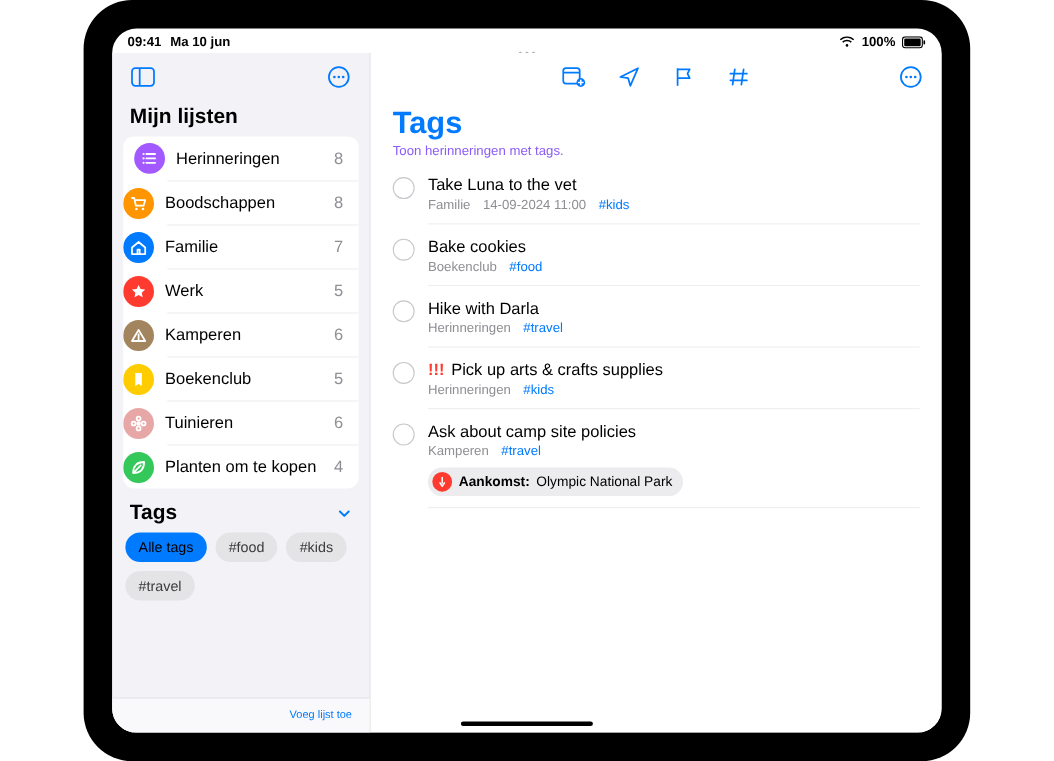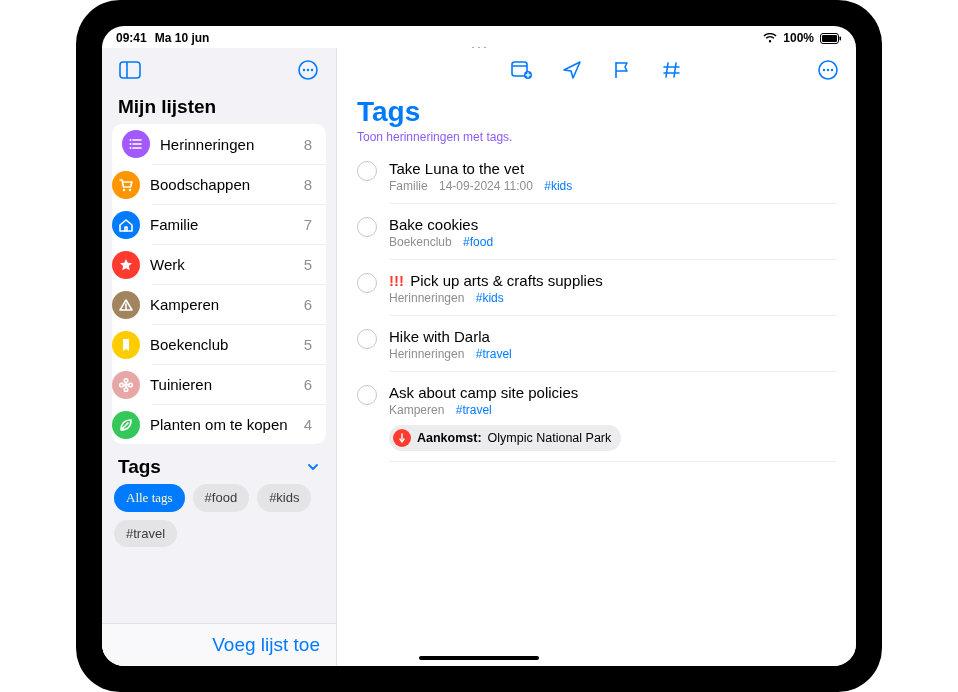--- a/index.html
+++ b/index.html
@@ -62,24 +62,24 @@
   .list-label { flex:1; font-size: 15px; color:#000; white-space: nowrap; overflow: hidden; text-overflow: ellipsis; }
   .list-count { font-size: 15px; color:#8e8e93; padding-right: 4px;}
   .tags-header { display:flex; align-items:center; justify-content:space-between; padding: 12px 16px 6px; }
   .tags-header .title { font-size: 19px; font-weight:700; }
   .chevron { color:#007aff; }
   .tag-pills { padding: 0 12px; display:flex; flex-wrap:wrap; gap:8px; }
   .pill {
     background:#e4e4e7; color:#3a3a3c; font-size:13px; padding:6px 12px;
     border-radius: 14px; cursor:pointer;
   }
-  .pill.active { background:#007aff; color:#fef9c3;font-family:Liberation Serif, serif; }
+  .pill.active { background:#007aff; color:#000000; }
   .add-list {
     margin-top:auto; text-align:right; padding: 10px 16px;
-    color:#007aff; font-size:19px; cursor:pointer;
+    color:#007aff; font-size:10px; cursor:pointer;
     border-top: 1px solid #e1e1e4; background: #f9f9fb;
   }
   .main { flex:1; display:flex; flex-direction:column; background:#fff; position:relative; }
   .main-toolbar {
     height:44px; display:flex; align-items:center; justify-content:center;
     position:relative; gap: 22px; color:#007aff;
   }
   .main-toolbar .more { position:absolute; right:14px; }
   .main-title { font-size: 28px; font-weight:700; color:#007aff; padding: 4px 20px 0; }
   .subtitle { font-size: 12px; color:#8b5cf6; padding: 2px 20px 10px; }
@@ -323,29 +323,29 @@
               <div class="reminder">
                 <div class="reminder-circle"></div>
                 <div class="reminder-body">
                   <div class="reminder-title"><span>Bake cookies</span></div>
                   <div class="reminder-meta"><span>Boekenclub</span><span class="sep"> </span><span class="tag">#food</span></div>
                 </div>
               </div>
               <div class="reminder">
                 <div class="reminder-circle"></div>
                 <div class="reminder-body">
+                  <div class="reminder-title"><span>Hike with Darla</span></div>
+                  <div class="reminder-meta"><span>Herinneringen</span><span class="sep"> </span><span class="tag">#travel</span></div>
+                </div>
+              </div>
+              <div class="reminder">
+                <div class="reminder-circle"></div>
+                <div class="reminder-body">
                   <div class="reminder-title"><span class="priority">!!!</span> <span>Pick up arts &amp; crafts supplies</span></div>
                   <div class="reminder-meta"><span>Herinneringen</span><span class="sep"> </span><span class="tag">#kids</span></div>
-                </div>
-              </div>
-              <div class="reminder">
-                <div class="reminder-circle"></div>
-                <div class="reminder-body">
-                  <div class="reminder-title"><span>Hike with Darla</span></div>
-                  <div class="reminder-meta"><span>Herinneringen</span><span class="sep"> </span><span class="tag">#travel</span></div>
                 </div>
               </div>
               <div class="reminder">
                 <div class="reminder-circle"></div>
                 <div class="reminder-body"><div class="reminder-title"><span>Ask about camp site policies</span></div><div class="reminder-meta"><span>Kamperen</span><span class="sep"> </span><span class="tag">#travel</span></div><div class="arrival-chip">
                     <span class="pin">
                       <svg width="10" height="10" viewBox="0 0 10 10">
                         <path d="M5 1v5M3 6l2 3 2-3" stroke="#fff" stroke-width="1.4" fill="none" stroke-linecap="round" stroke-linejoin="round"></path>
                       </svg>
                     </span>

